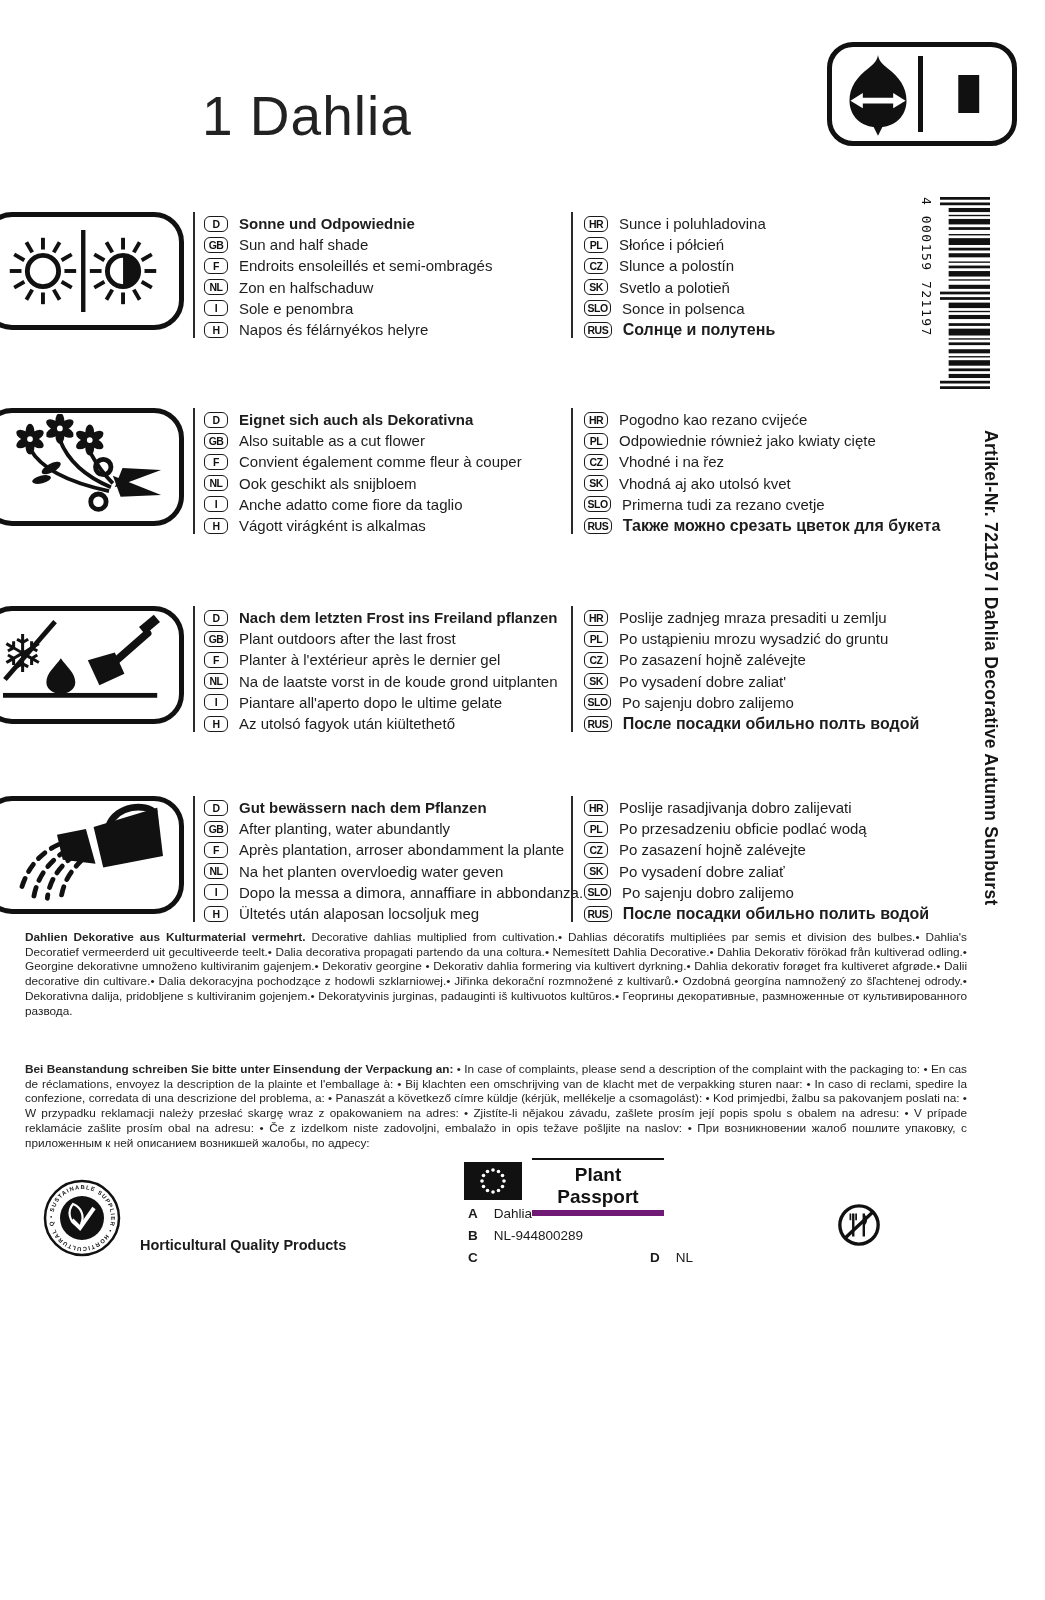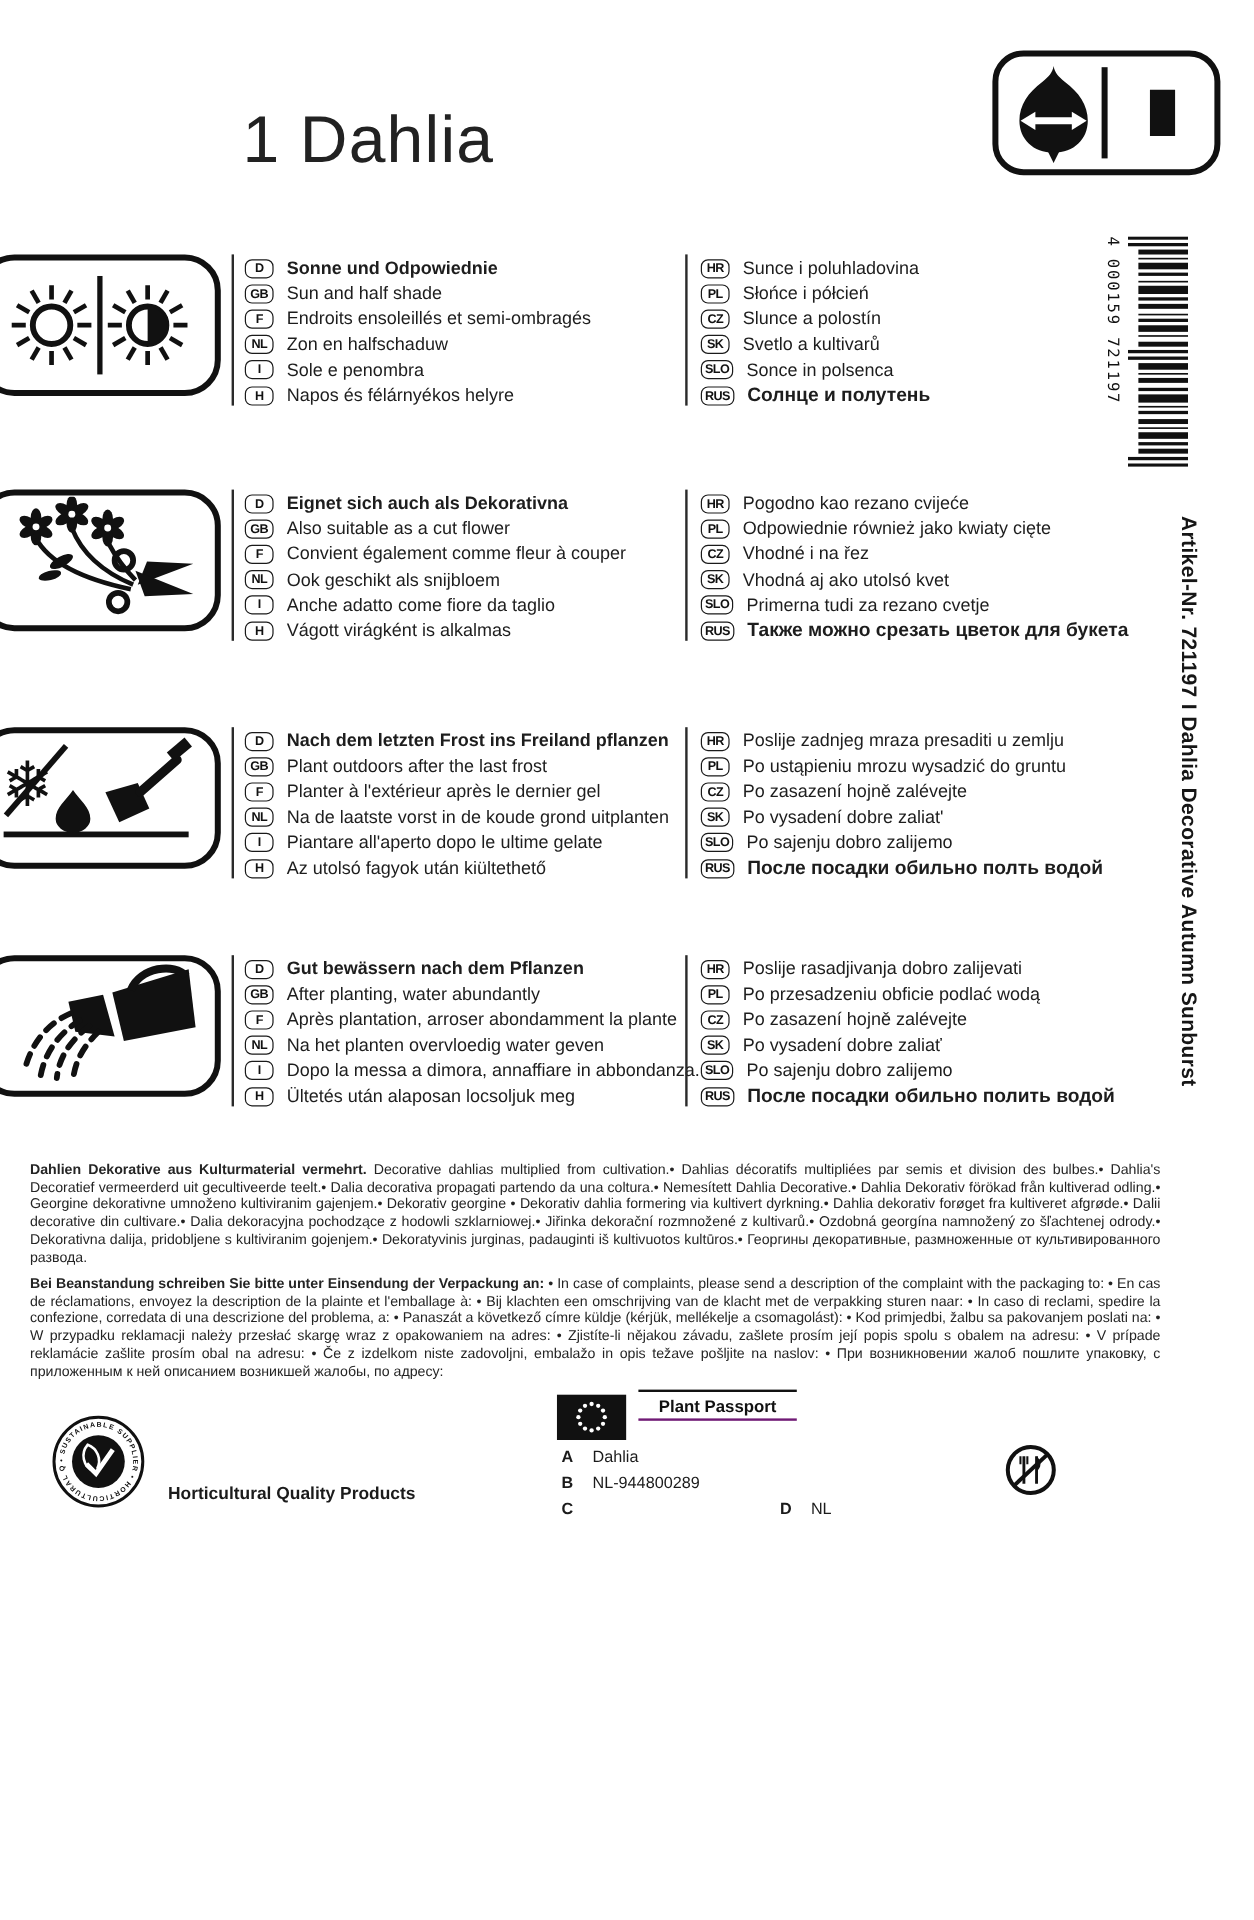--- a/index.html
+++ b/index.html
@@ -28,30 +28,30 @@
   .col-l{left:204px;width:364px;}
   .col-r{left:584px;width:372px;}
   .lrow{display:flex;align-items:center;gap:11px;height:21.2px;white-space:nowrap;}
   .badge{border:1.7px solid #1a1a1a;border-radius:6px;font-size:10.5px;font-weight:bold;line-height:12px;
          padding:1px 2.5px;min-width:17px;text-align:center;letter-spacing:-0.5px;flex:0 0 auto;color:#111;}
   .ltxt{font-size:15px;color:#1d1d1d;}
   .col-l .lrow:first-child .ltxt{font-weight:bold;}
   .col-r .lrow:last-child .ltxt{font-weight:bold;font-size:16px;}
   
   .para{position:absolute;left:25px;width:942px;text-align:justify;font-size:11.8px;line-height:14.7px;color:#242424;}
-  .p1{top:967px;}.p2{top:1062px;}
+  .p1{top:930px;}.p2{top:1062px;}
   .plead{font-weight:bold;}
   
   .badge-logo{position:absolute;left:42px;top:1178px;}
   .company{position:absolute;left:140px;top:1182px;font-size:14.5px;font-weight:bold;line-height:17.5px;color:#1b1b1b;}
   .tagline{position:absolute;left:140px;top:1237px;font-size:14.5px;font-weight:bold;color:#1b1b1b;}
   .euflag{position:absolute;left:464px;top:1162px;}
   .pp-title-wrap{position:absolute;left:532px;top:1158px;width:132px;}
   .pp-topline{border-top:2.5px solid #111;margin-bottom:4px;}
-  .pp-title{font-size:14px;font-weight:bold;text-align:center;border-bottom:2px solid #701a75;padding-bottom:2px;color:#111;}
+  .pp-title{font-size:19px;font-weight:bold;text-align:center;border-bottom:6px solid #701a75;padding-bottom:2px;color:#111;}
   .pp-row{position:absolute;font-size:13.5px;color:#1b1b1b;display:flex;gap:16px;}
   .pp-label{font-weight:bold;}
   .ppA{left:468px;top:1206px;}.ppB{left:468px;top:1228px;}.ppC{left:468px;top:1250px;}.ppD{left:650px;top:1250px;}
   .nofood{position:absolute;left:836px;top:1202px;}
   .pefc{position:absolute;left:898px;top:1154px;width:100px;text-align:center;}
   .pefc-name{font-size:21px;font-weight:bold;letter-spacing:2px;color:#111;line-height:20px;}
   .pefc-name sup{font-size:8px;letter-spacing:0;}
   .pefc-code{font-size:8.5px;color:#222;margin-top:0px;}
 </style>
 </head>
@@ -185,21 +185,21 @@
       <div class="lrow">
           <span class="badge">PL</span>
           <span class="ltxt">Słońce i półcień</span>
         </div>
       <div class="lrow">
           <span class="badge">CZ</span>
           <span class="ltxt">Slunce a polostín</span>
         </div>
       <div class="lrow">
           <span class="badge">SK</span>
-          <span class="ltxt">Svetlo a kultivarů</span>
+          <span class="ltxt">Svetlo a polotieň</span>
         </div>
       <div class="lrow">
           <span class="badge">SLO</span>
           <span class="ltxt">Sonce in polsenca</span>
         </div>
       <div class="lrow">
           <span class="badge">RUS</span>
           <span class="ltxt">Солнце и полутень</span>
         </div>
     </div>

